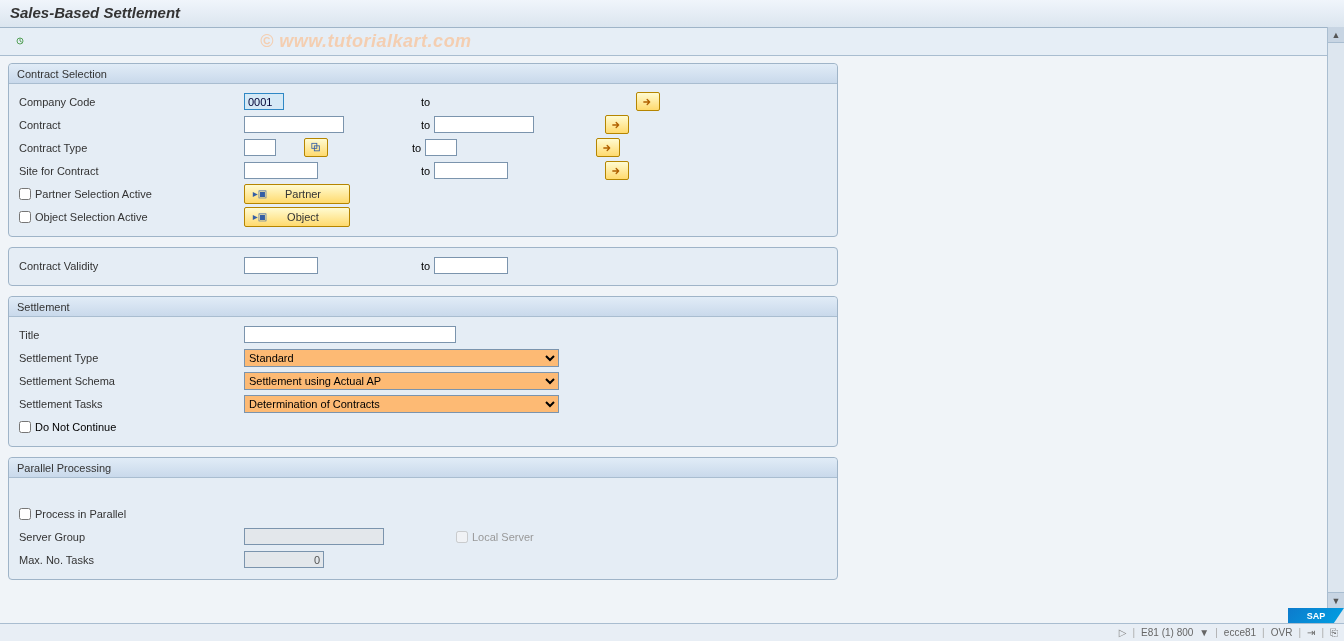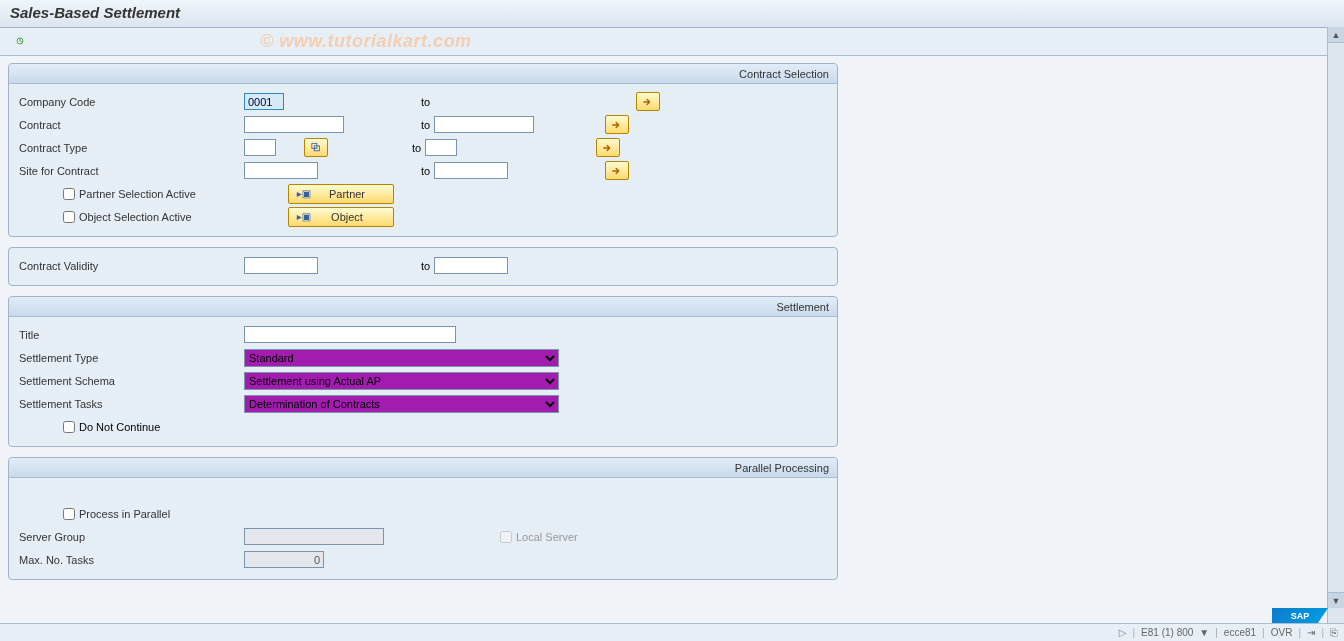--- a/index.html
+++ b/index.html
@@ -63,21 +63,20 @@
   }
   .group-title {
     height: 20px;
     line-height: 20px;
     padding: 0 8px;
     background: linear-gradient(to bottom, #e1ecf7 0%, #c9d9eb 100%);
     border-bottom: 1px solid #a9bdd0;
     border-radius: 4px 4px 0 0;
     font-size: 11px;
     color: #333;
-    text-align: right;
   }
   .group-body {
     padding: 6px 10px 8px 10px;
   }
   .row {
     display: flex;
     align-items: center;
     height: 23px;
   }
   .lbl { width: 225px; color:#333; }
@@ -112,27 +111,27 @@
     display:inline-flex; align-items:center;
     border:1px solid #b58500;
     background: linear-gradient(to bottom, #fffbd1 0%, #ffda6e 100%);
     border-radius:2px;
     cursor:pointer;
     font-size:11px; color:#333;
   }
   .partner-btn .pico { width:18px; text-align:center; color:#355fa5; font-size:10px; }
   .partner-btn .ptxt { flex:1; text-align:center; padding-right:6px; }
   .chk {
-    display:inline-flex; align-items:flex-end;margin-left:44px;
+    display:inline-flex; align-items:flex-end;
   }
   .chk input { margin:0 4px 0 0; width:12px; height:12px; }
   select.dd {
     height:18px; width:315px;
     border:1px solid #7b94ad;
-    background:#a21caf;
+    background:#fdba74;
     font-size:11px;
   }
   .bottom-area { padding:6px 10px; }
   .scroll-right {
     position:absolute; right:0; top:27px; bottom:17px;
     width:17px;
     background:#dde6ef;
     border-left:1px solid #a9bdd0;
   }
   .scroll-arrow {
@@ -148,21 +147,21 @@
     background:#e8eef5;
     border-top:1px solid #a9bdd0;
     display:flex; align-items:center;
     justify-content:flex-end;
     font-size:10px; color:#666;
     padding:0 6px;
     gap:6px;
   }
   .status-bar .sep{color:#aaa;}
   .sap-logo{
-    position:absolute; right:16px; bottom:18px;
+    position:absolute; right:0; bottom:18px;
     width:56px;height:15px;
     background:linear-gradient(135deg,#0d7bcc,#00a0e3);
     color:#fff;font-weight:bold;font-size:9px;
     display:flex;align-items:center;justify-content:center;
     clip-path: polygon(0 0, 100% 0, 82% 100%, 0 100%);
   }
   .sico { display:inline-block; width:14px;height:14px; }
 </style>
 </head>
 <body>

